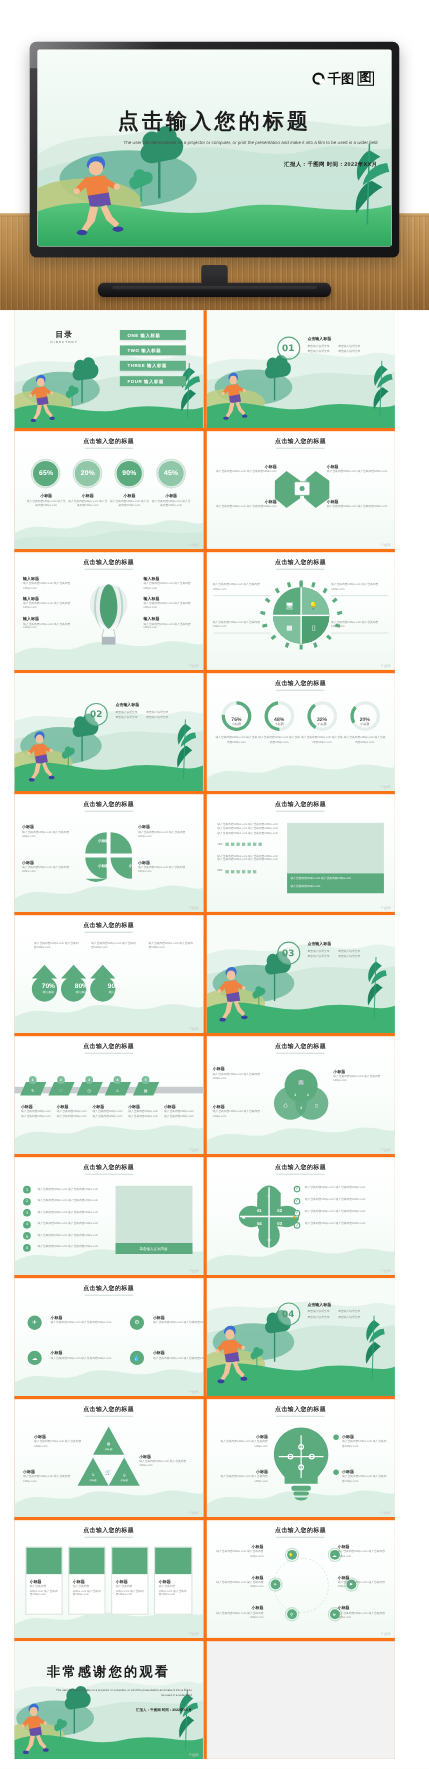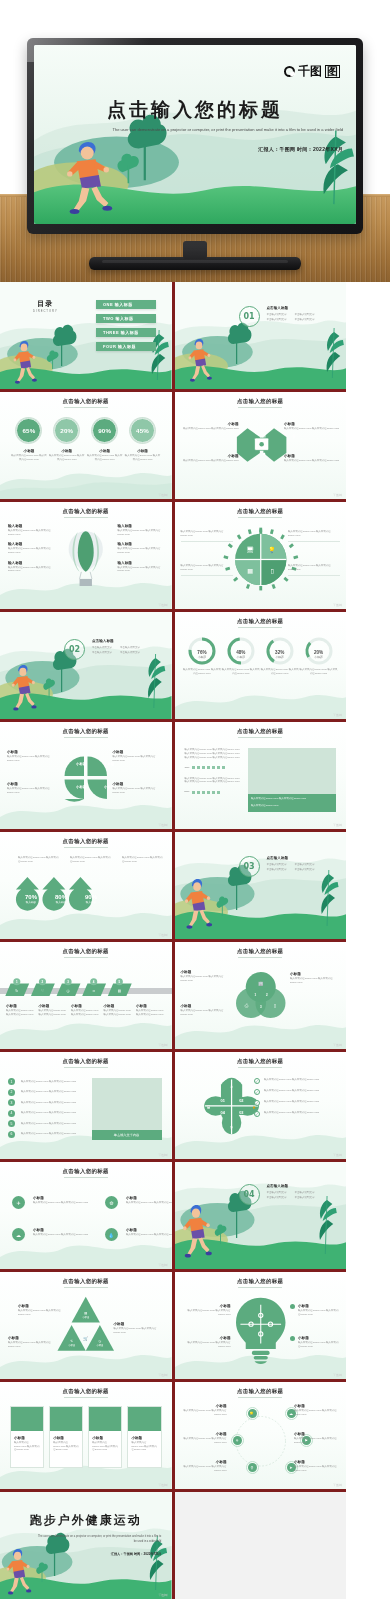--- a/index.html
+++ b/index.html
@@ -68,21 +68,21 @@
     position:absolute; right:4%; top:56.5%;
     font-size:5px; font-weight:bold; color:#222; letter-spacing:.3px;
   }
   .qt-logo{ position:absolute; right:5%; top:10%; display:flex; align-items:center; gap:3px;}
   .qt-ring{ width:11px;height:11px;border:2.6px solid #111; border-radius:50%; position:relative;}
   .qt-ring::after{content:"";position:absolute;right:-2px;bottom:-1px;width:5px;height:4px;background:#fff;transform:rotate(-20deg);}
   .qt-text{font-size:12px;font-weight:bold;color:#111;letter-spacing:0px;font-family:"DejaVu Sans",sans-serif;}
   .qt-box{font-size:11px;font-weight:bold;color:#111;border:1.6px solid #111;padding:0 1px;line-height:1.05;}
 
   
-  .grid{ position:absolute; left:0; top:282px; width:346px; background:#7f1d1d; }
+  .grid{ position:absolute; left:13px; top:282px; width:346px; background:#f97316; }
   .row{ display:flex; gap:3px; margin-bottom:3px; }
   .slide{
     position:relative; width:193.5px; height:107px; overflow:hidden;
     background:linear-gradient(180deg,#ffffff 0%,#fbfefc 45%,#f1f9f4 100%);
   }
   .slide .wm{
     position:absolute;right:4px;bottom:2px;font-size:3px;color:#c9c9c9;
   }
   .stitle{
     position:absolute; left:0; right:0; top:6px; text-align:center;
@@ -1240,21 +1240,21 @@
               <circle cx="36" cy="28" r="2.6" fill="#f2c39a"></circle>
             <path d="M8,21 L0,30 L3,34 L11,27 Z" fill="#f0813f"></path>
               <circle cx="1.5" cy="32" r="2.6" fill="#f2c39a"></circle>
             <path d="M11,36 L29,33 L31,44 L13,46 Z" fill="#6a4fa8"></path>
             <path d="M13,45 L10,58 L5,66 L9,68 L17,58 L20,46 Z" fill="#f2c39a"></path>
             <path d="M27,44 L32,54 L38,60 L35,64 L27,57 L22,46 Z" fill="#f2c39a"></path>
             <ellipse cx="6" cy="68" rx="4.6" ry="2.4" fill="#3b3f9e"></ellipse>
               <ellipse cx="37" cy="65" rx="4.6" ry="2.4" fill="#3b3f9e"></ellipse>
           </g>
         </svg>
-        <div style="position:absolute;left:0;right:0;top:20px;text-align:center;font-size:12px;font-weight:bold;color:#1c1c1c;letter-spacing:2px;font-family:'DejaVu Sans','Liberation Sans',sans-serif">跑步户外健康运动</div>
+        <div style="position:absolute;left:0;right:0;top:20px;text-align:center;font-size:12px;font-weight:bold;color:#1c1c1c;letter-spacing:2px;font-family:'DejaVu Sans','Liberation Sans',sans-serif">非常感谢您的观看</div>
         <div style="position:absolute;left:22%;right:6%;top:42px;font-size:2.7px;line-height:1.9;color:#5a5a5a;text-align:right">The user can demonstrate on a projector or computer, or print the presentation and make it into a film to be used in a wider field</div>
         <div style="position:absolute;right:6%;top:60px;font-size:3.2px;font-weight:bold;color:#2a2a2a">汇报人：千图网  时间：2022年XX月</div>
         <div class="wm">千图网</div>
       </div>
       <div class="filler"></div>
     </div>
 
   </div>
 </div>
 

